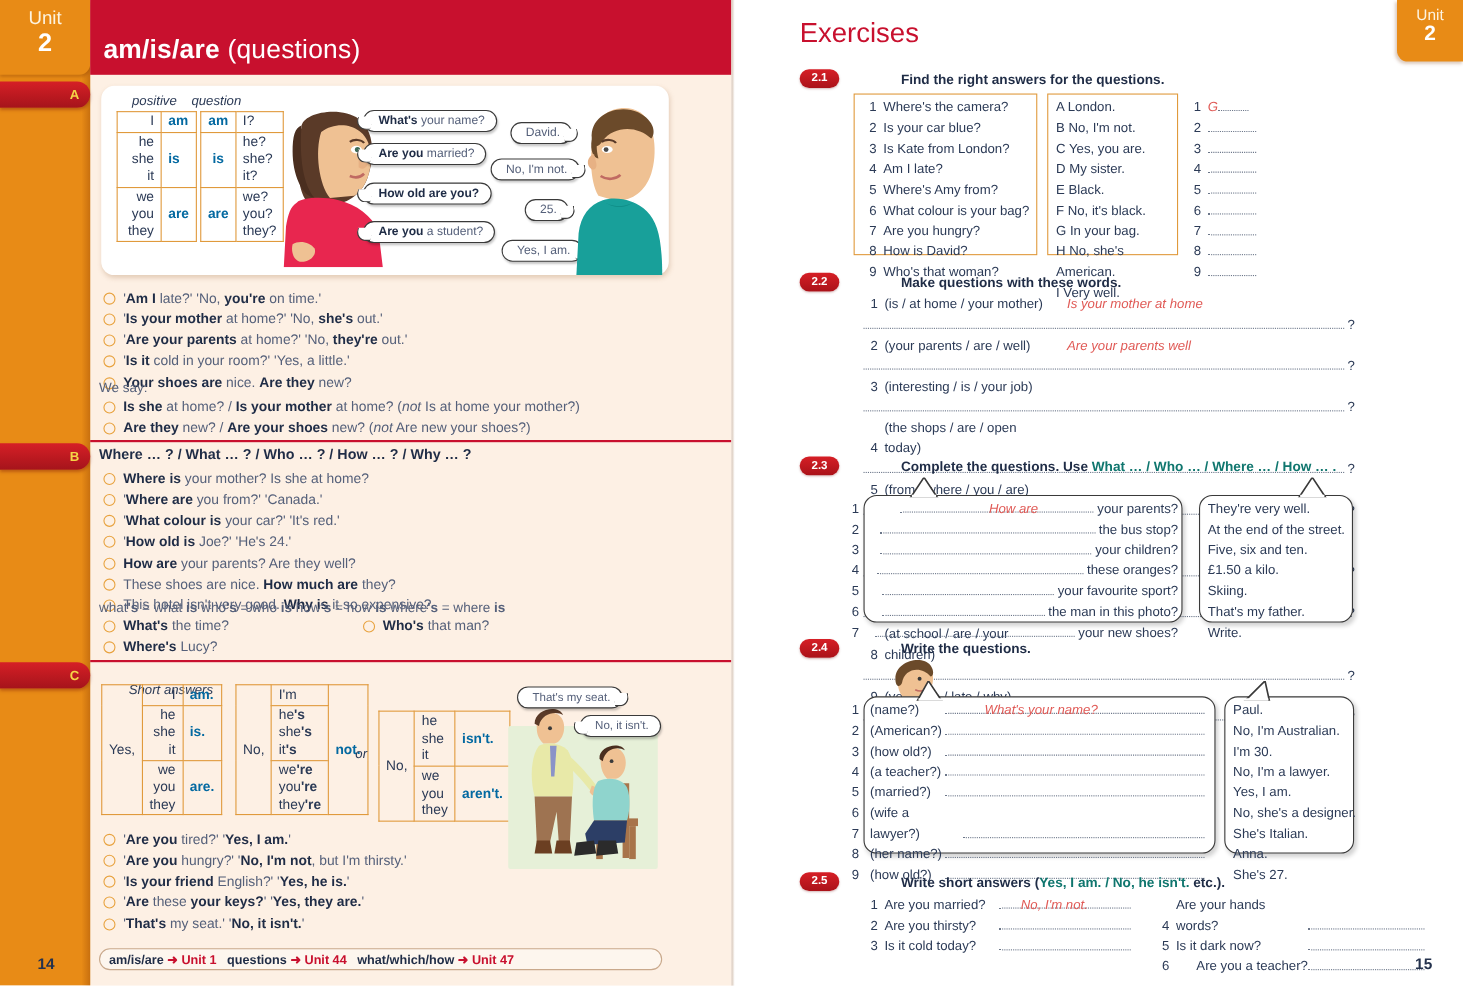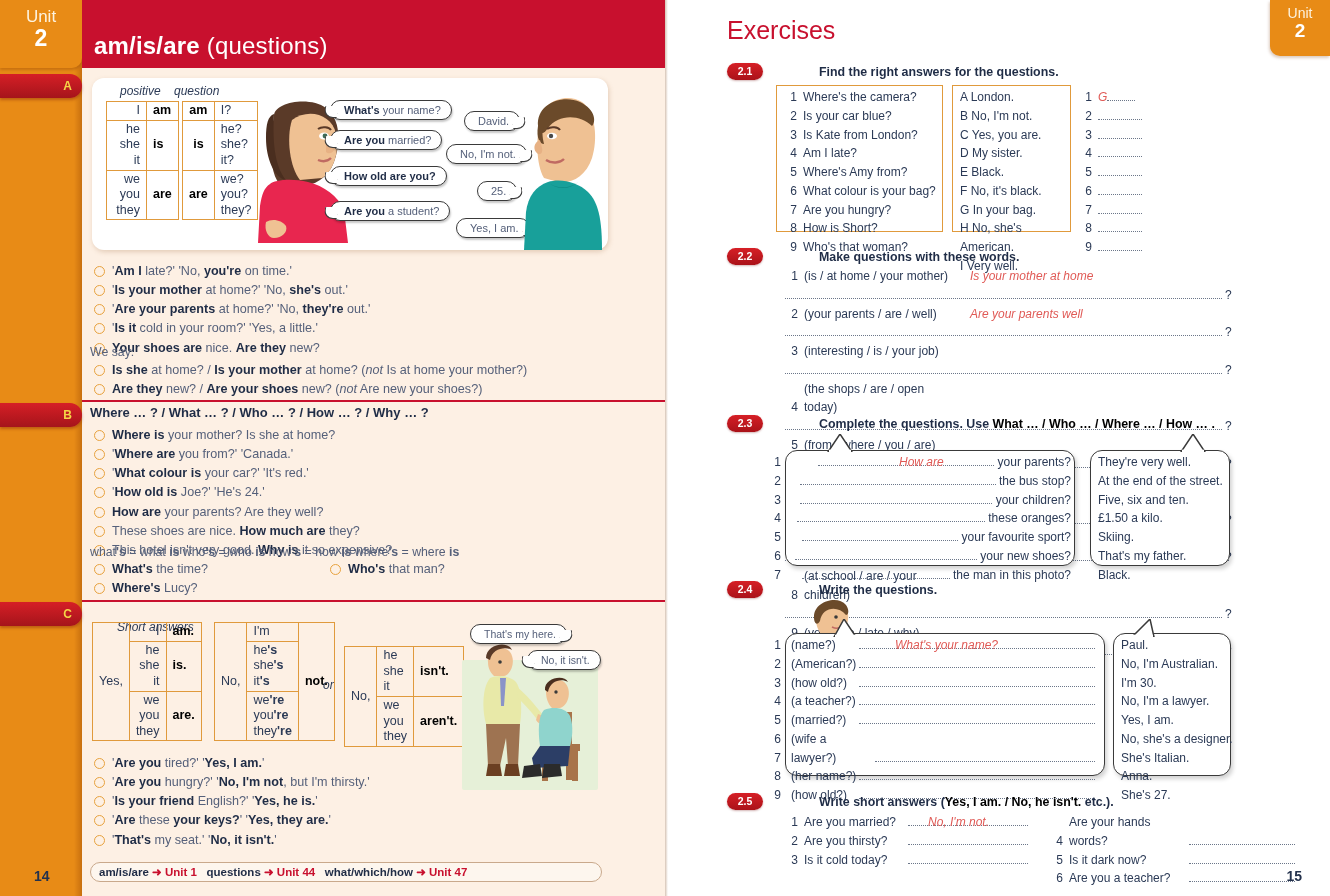--- a/index.html
+++ b/index.html
@@ -68,21 +68,21 @@
     box-shadow:1px 2px 5px rgba(160,110,70,.28);
   }
 
   table.gtab { border-collapse:collapse; }
   table.gtab td {
     border:1px solid #e09a3c;
     font-size:12.5px; color:#2b3a56;
     padding:1px 6px; vertical-align:middle;
     line-height:1.25;
   }
-  table.gtab td.b { font-weight:bold; color:#000000; }
+  table.gtab td.b { font-weight:bold; color:#0369a1; }
 
   .lbl-italic { font-style:italic; font-size:12px; color:#2b3a56; }
 
   .bullet-list { font-size:12.6px; color:#55607a; line-height:1.52; }
   .bullet-list .row { position:relative; padding-left:22px; white-space:nowrap;}
   .bullet-list .row:before {
     content:""; position:absolute; left:4px; top:4px;
     width:9px; height:9px; border:1.3px solid #e8a23e; border-radius:50%;
   }
   .bullet-list b { color:#1f2c46; }
@@ -150,21 +150,21 @@
   .ex-num {
     position:absolute; width:36px; height:17px;
     background:linear-gradient(to bottom,#d61f26,#aa1219);
     border-radius:9px; color:#ffffff; font-size:10.5px; font-weight:bold;
     text-align:center; line-height:17px;
     box-shadow:0 1px 2px rgba(110,10,10,.3);
   }
   .ex-instr {
     position:absolute; font-size:12.4px; font-weight:bold; color:#1f2c46;padding-left:44px;
   }
-  .ex-instr .rd { color:#000000; }
+  .ex-instr .rd { color:#0f766e; }
 
   .obox { position:absolute; border:1.2px solid #e09a3c; }
   .qlist { font-size:12px; color:#2b3a56; line-height:1.565; }
   .qlist .n { display:inline-block; width:13px; text-align:right; margin-right:6px; color:#2b3a56;}
 
   .dots {
     border-bottom:1.4px dotted #6b7689;
     display:inline-block; vertical-align:baseline;
   }
   .hand {
@@ -406,21 +406,21 @@
 
     <path d="M86 72 C84 60, 100 56, 106 64 C112 72, 108 86, 100 88 L92 88 C88 84, 86 78, 86 72 Z" fill="#efc193"></path>
     <path d="M85 70 C84 58, 104 54, 108 62 C102 58, 90 60, 88 72 Z" fill="#4a2e1f"></path>
     <circle cx="96" cy="72" r="1.7" fill="#3a3a3a"></circle>
     <path d="M84 90 C94 86, 106 88, 110 96 C114 106, 112 120, 110 126 L80 126 C78 112, 78 96, 84 90 Z" fill="#8fd4cd"></path>
     <path d="M80 126 L110 126 L108 146 L74 148 L72 138 Z" fill="#2c3e66"></path>
     <path d="M64 146 L80 144 L82 156 L62 158 Z" fill="#2b2b2b"></path>
     <path d="M84 144 L100 144 L102 156 L82 158 Z" fill="#2b2b2b"></path>
   </svg>
 
-  <div class="bub tail-r" style="left:470px; top:624px; font-size:10.5px;">That's my here.</div>
+  <div class="bub tail-r" style="left:470px; top:624px; font-size:10.5px;">That's my seat.</div>
   <div class="bub tail-l" style="left:527px; top:650px; font-size:10.5px;">No, it isn't.</div>
 
   <div class="bullet-list content" style="top:754px; width:420px;">
     <div class="row">'<b>Are you</b> tired?'   '<b>Yes, I am.</b>'</div>
     <div class="row">'<b>Are you</b> hungry?'   '<b>No, I'm not</b>, but I'm thirsty.'</div>
     <div class="row">'<b>Is your friend</b> English?'   '<b>Yes, he is.</b>'</div>
     <div class="row">'<b>Are</b> these <b>your keys?</b>'   '<b>Yes, they are.</b>'</div>
     <div class="row">'<b>That's</b> my seat.'   '<b>No, it isn't.</b>'</div>
   </div>
 
@@ -448,21 +448,21 @@
 
   <div class="obox" style="left:111px; top:85px; width:167px; height:147px;"></div>
   <div class="qlist" style="position:absolute; left:119px; top:88px; width:160px;">
     <div><span class="n">1</span><span>Where's the camera?</span></div>
     <div><span class="n">2</span><span>Is your car blue?</span></div>
     <div><span class="n">3</span><span>Is Kate from London?</span></div>
     <div><span class="n">4</span><span>Am I late?</span></div>
     <div><span class="n">5</span><span>Where's Amy from?</span></div>
     <div><span class="n">6</span><span>What colour is your bag?</span></div>
     <div><span class="n">7</span><span>Are you hungry?</span></div>
-    <div><span class="n">8</span><span>How is Short?</span></div>
+    <div><span class="n">8</span><span>How is David?</span></div>
     <div><span class="n">9</span><span>Who's that woman?</span></div>
   </div>
 
   <div class="obox" style="left:287px; top:85px; width:119px; height:147px;"></div>
   <div class="qlist" style="position:absolute; left:295px; top:88px; width:115px;">
     <div>A  London.</div>
     <div>B  No, I'm not.</div>
     <div>C  Yes, you are.</div>
     <div>D  My sister.</div>
     <div>E  Black.</div>
@@ -518,38 +518,38 @@
       <div>5</div>
       <div>6</div>
       <div>7</div>
   </div>
   <div class="qlist" style="position:absolute; left:126px; top:453px; width:280px; text-align:right;">
     <div><span class="hand" style="position:absolute;left:108px;">How are</span><span class="dots" style="width:176px;"></span> <span>your parents?</span></div>
     <div><span class="dots" style="width:196px;"></span> <span>the bus stop?</span></div>
     <div><span class="dots" style="width:192px;"></span> <span>your children?</span></div>
     <div><span class="dots" style="width:188px;"></span> <span>these oranges?</span></div>
     <div><span class="dots" style="width:156px;"></span> <span>your favourite sport?</span></div>
+    <div><span class="dots" style="width:148px;"></span> <span>the man in this photo?</span></div>
     <div><span class="dots" style="width:182px;"></span> <span>your new shoes?</span></div>
-    <div><span class="dots" style="width:148px;"></span> <span>the man in this photo?</span></div>
   </div>
 
   <div class="rbub" style="left:425px; top:450px; width:140px; height:116px;">
     <svg class="tailpt" style="left:88px;" viewBox="0 0 28 18">
       <path d="M2 18 L14 0 L26 18 Z" fill="#fff" stroke="#3a3a3a" stroke-width="1.5"></path>
       <path d="M3 17.2 L25 17.2" stroke="#fff" stroke-width="3"></path>
     </svg>
   </div>
   <div class="qlist" style="position:absolute; left:433px; top:453px; width:136px;">
     <div>They're very well.</div>
     <div>At the end of the street.</div>
     <div>Five, six and ten.</div>
     <div>£1.50 a kilo.</div>
     <div>Skiing.</div>
     <div>That's my father.</div>
-    <div>Black.</div>
+    <div>Write.</div>
   </div>
 
   <div class="ex-num" style="left:62px; top:581px;">2.4</div>
   <div class="ex-instr" style="left:110px; top:583px;">Write the questions.</div>
 
   <svg class="fig" style="left:143px; top:597px;" width="46" height="40" viewBox="0 0 46 40">
     <path d="M8 22 C6 8, 26 0, 36 8 C44 16, 40 34, 30 38 L14 38 C10 34, 8 28, 8 22 Z" fill="#efc193"></path>
     <path d="M6 20 C6 4, 30 -2, 38 8 C42 14, 40 18, 38 18 C30 8, 14 10, 12 24 C10 28, 6 28, 6 20 Z" fill="#6b4a2a"></path>
     <circle cx="28" cy="20" r="1.8" fill="#3a3a3a"></circle>
     <path d="M24 30 C28 32, 32 31, 34 29" stroke="#c06a62" stroke-width="1.6" fill="none"></path>
@@ -607,17 +607,17 @@
   </div>
 
   <div class="qlist" style="position:absolute; left:120px; top:813px; width:260px;">
     <div><span class="n">1</span><span style="display:inline-block;width:104px;">Are you married?</span><span class="hand" style="position:absolute;left:143px;">No, I'm not.</span><span class="dots" style="width:120px;"></span></div>
     <div><span class="n">2</span><span style="display:inline-block;width:104px;">Are you thirsty?</span><span class="dots" style="width:120px;"></span></div>
     <div><span class="n">3</span><span style="display:inline-block;width:104px;">Is it cold today?</span><span class="dots" style="width:120px;"></span></div>
   </div>
   <div class="qlist" style="position:absolute; left:385px; top:813px; width:260px;">
     <div><span class="n">4</span><span style="display:inline-block;width:120px;">Are your hands words?</span><span class="dots" style="width:106px;"></span></div>
     <div><span class="n">5</span><span style="display:inline-block;width:120px;">Is it dark now?</span><span class="dots" style="width:106px;"></span></div>
-    <div><span class="n">6</span><span style="display:inline-block;width:120px;">Are you a teacher?</span><span class="dots" style="width:106px;"></span></div>
+    <div><span class="n">6</span><span style="display:inline-block;width:120px;text-align:right;">Are you a teacher?</span><span class="dots" style="width:106px;"></span></div>
   </div>
 
   <div class="pg-num" style="right:28px;">15</div>
 </div>
 
 </body></html>

